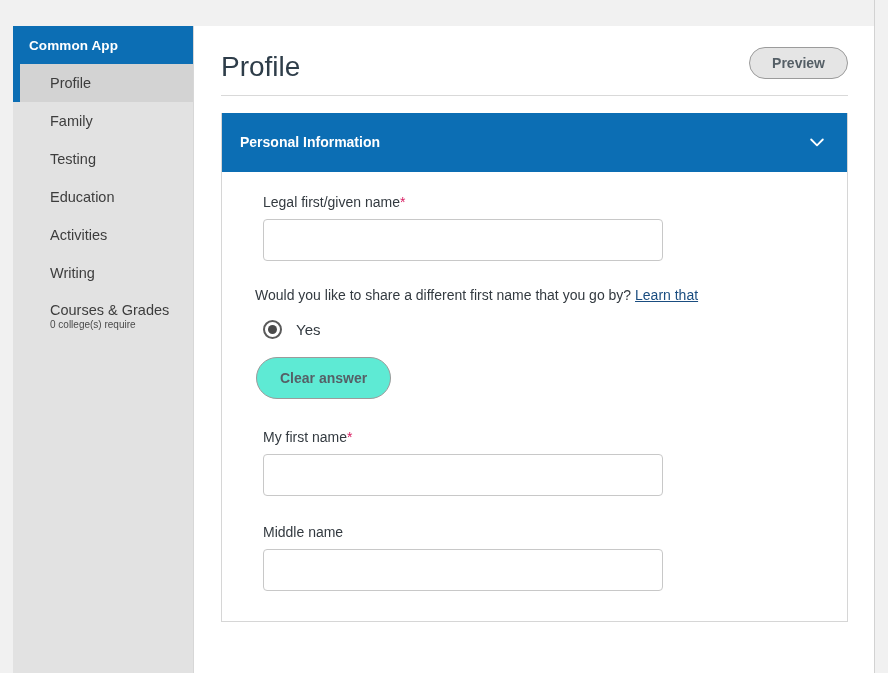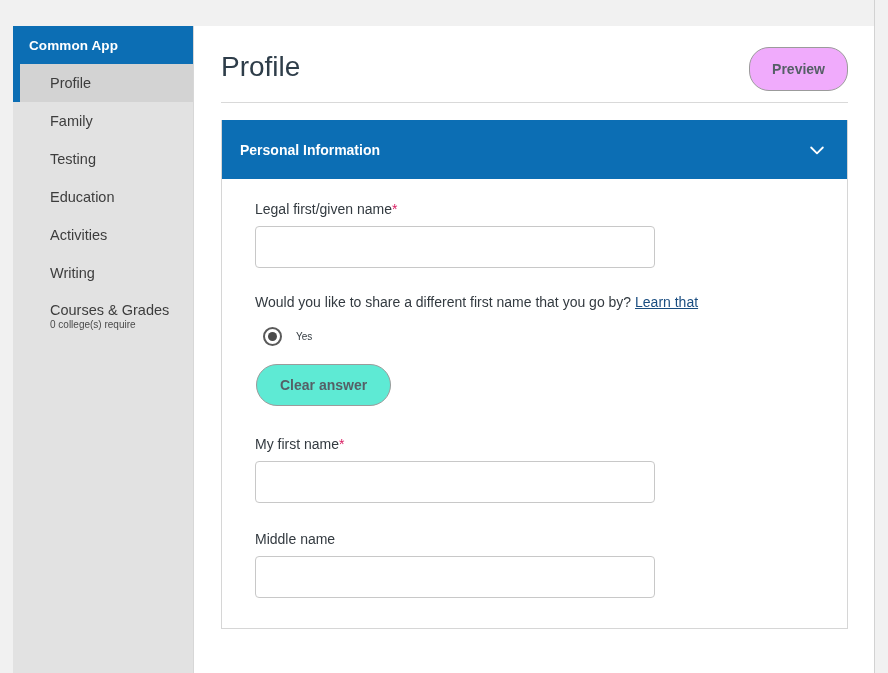--- a/index.html
+++ b/index.html
@@ -125,24 +125,24 @@
   #page-title {
     font-size: 28px;
     color: #2e3d49;
     font-weight: normal;
     margin: 0;
     line-height: 1.2;
     padding-top: 4px;
   }
   #preview-button {
     min-width: 88px;
-    height: 44px;
+    height: 32px;
     border-radius: 20px;
     border: 1px solid #9b9b9b;
-    background: #f0abfc;
+    background: #e5e5e5;
     color: #555f66;
     font-size: 14px;
     font-weight: bold;
     font-family: "Liberation Sans", sans-serif;
     cursor: pointer;
     padding: 0 22px;
     margin-top: 1px;
   }
 
   #header-rule {
@@ -177,20 +177,21 @@
     height: 20px;
     display: block;
   }
 
   #section-body {
     padding: 22px 33px 20px 33px;
   }
 
   .field-block {
     margin-bottom: 24px;
+    margin-left: 8px;
   }
   .field-label {
     font-size: 14px;
     color: #333a40;
     margin-bottom: 9px;
     display: block;
   }
   .req-star {
     color: #d81b60;
   }
@@ -248,21 +249,21 @@
     content: "";
     position: absolute;
     left: 3px;
     top: 3px;
     width: 9px;
     height: 9px;
     border-radius: 50%;
     background: #4a4a4a;
   }
   .radio-label {
-    font-size: 10px;
+    font-size: 15px;
     color: #333a40;
     margin-left: 14px;
   }
 
   #clear-answer-button {
     margin-top: 9px;
     margin-left: 1px;
     height: 42px;
     border-radius: 21px;
     border: 1px solid #9b9b9b;

